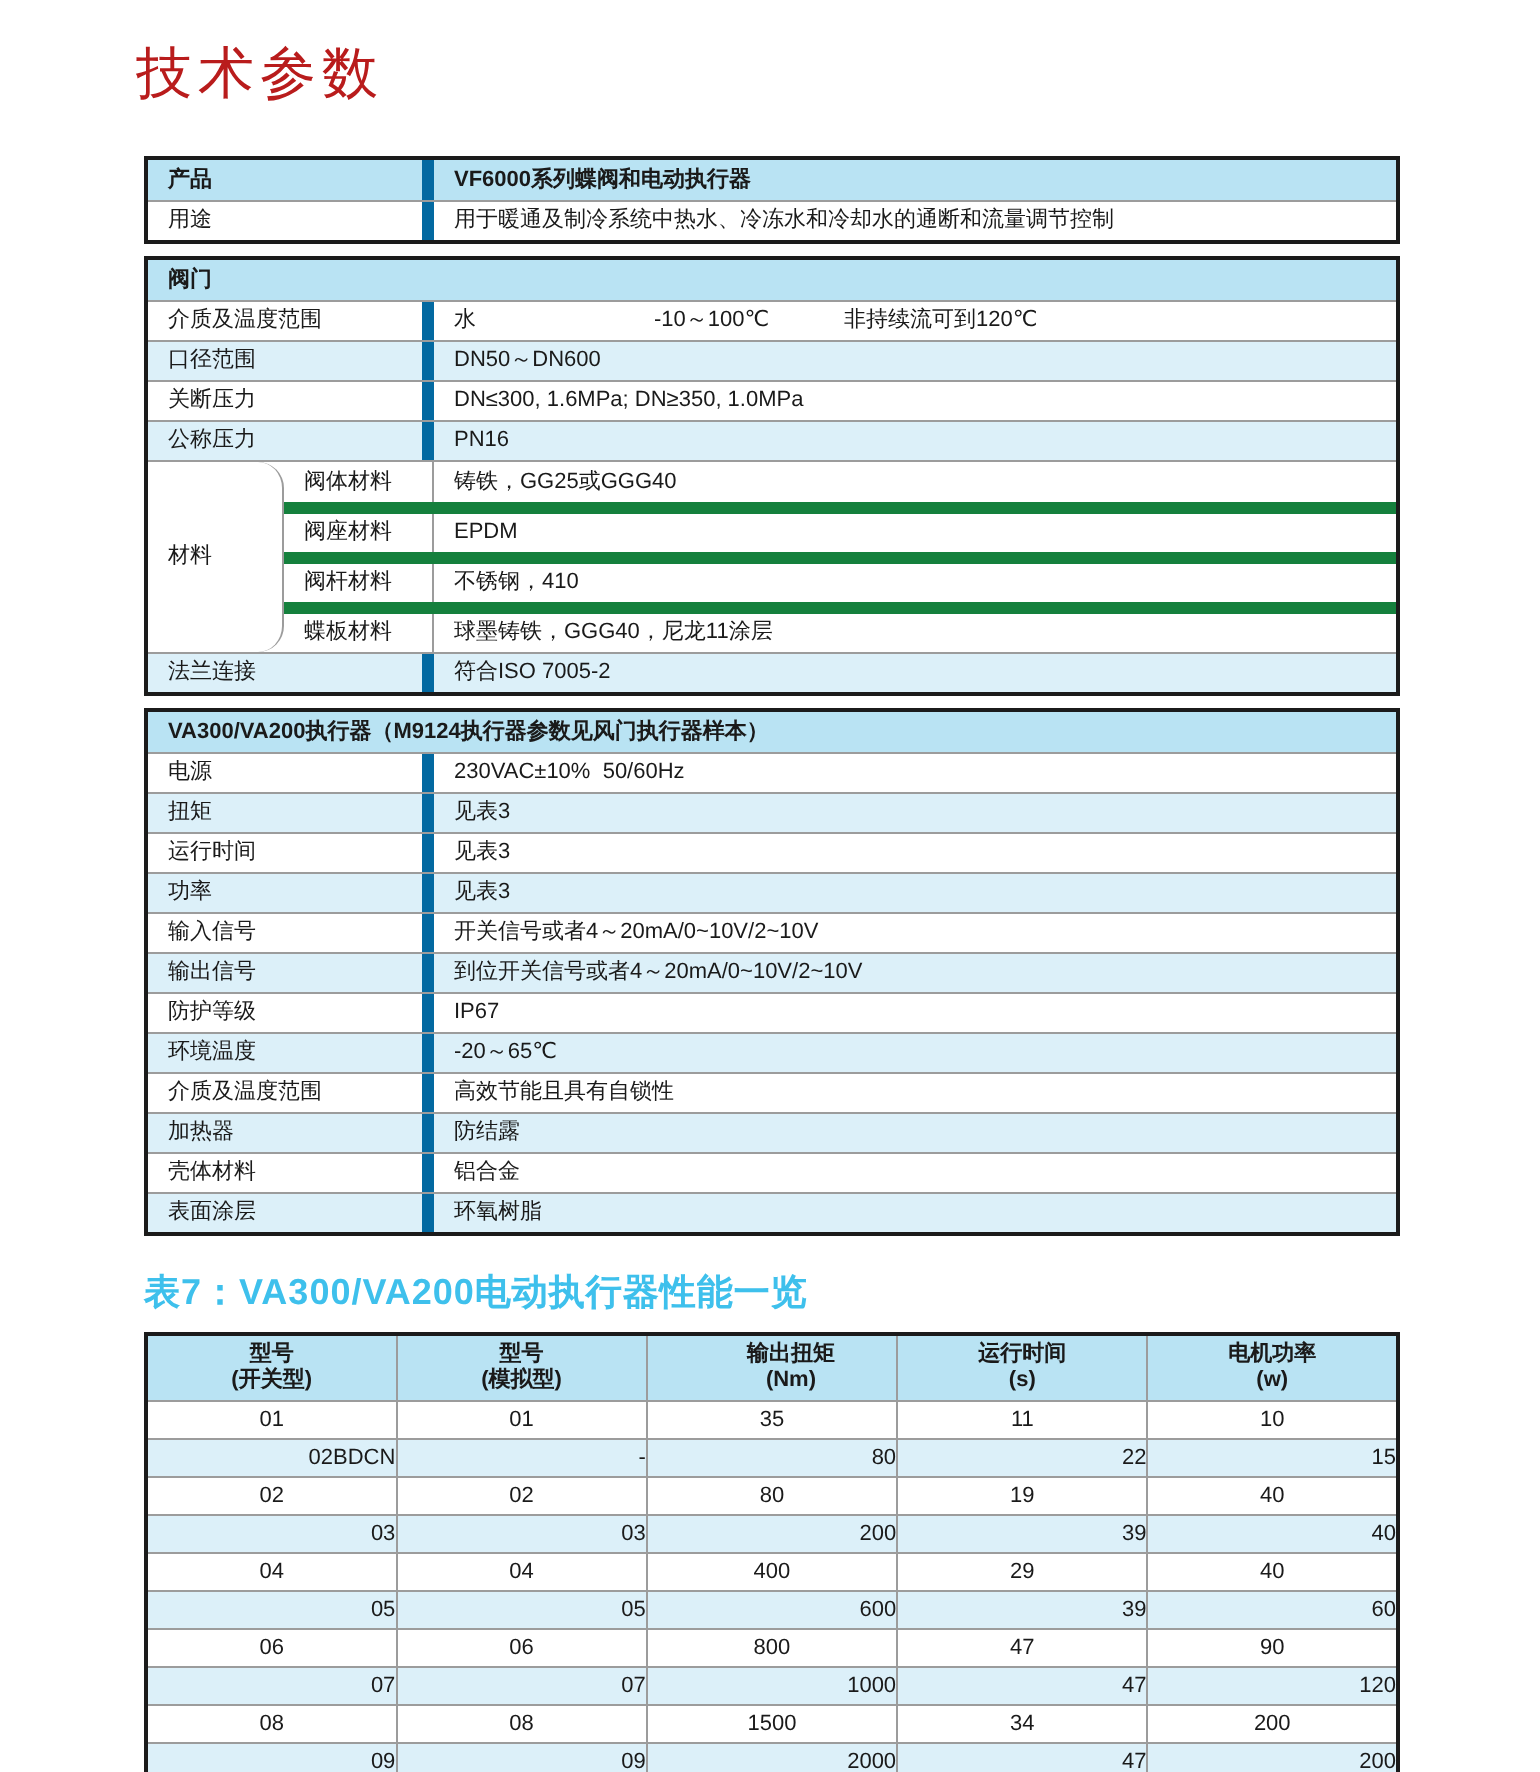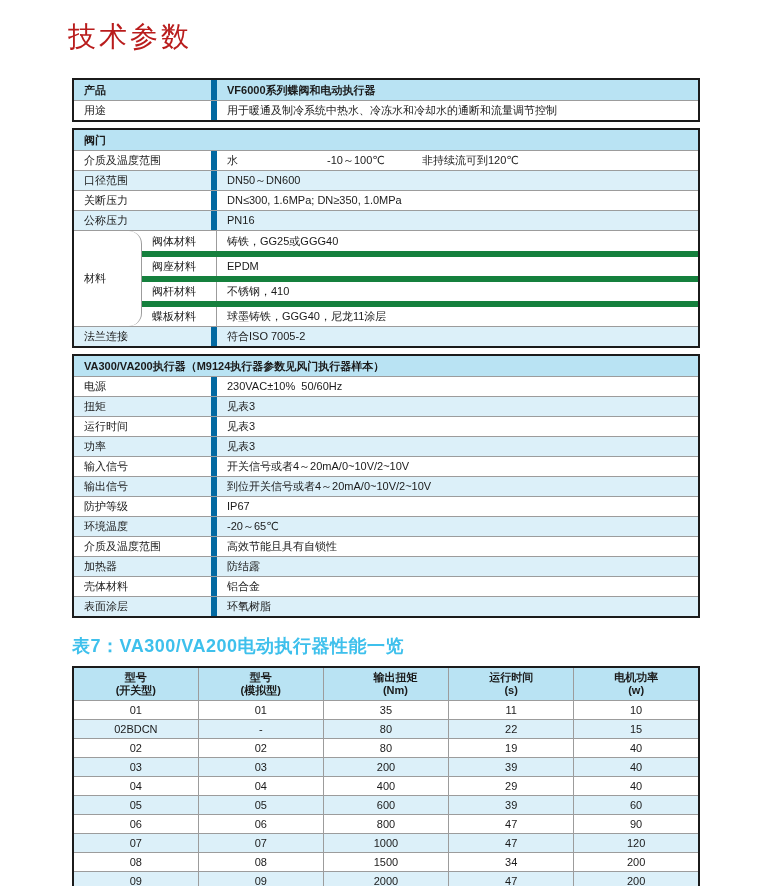--- a/index.html
+++ b/index.html
@@ -43,21 +43,21 @@
     color:#3ec0ec; letter-spacing:0.5px;
   }
   table.perf {
     width:628px; border-collapse:collapse; font-size:11px; text-align:center;
     border:2px solid #1b1b1b; table-layout:fixed;
   }
   table.perf th, table.perf td { border:1px solid #9c9c9c; padding:0; }
   table.perf thead th { background:#b9e3f3; font-weight:bold; padding:3px 0; }
   table.perf thead .hl { line-height:13px; }
   table.perf td { height:18px; line-height:18px; }
-  table.perf tr.alt { background:#dcf0f9; }
+  table.perf tr.alt { background:#dcf0f9;text-align:right; }
 </style>
 </head>
 <body>
 
 <div class="page">
   <div class="title">技术参数</div>
   <div class="content">
     <div id="spec">
         <div class="block">
           <div class="row head bold">

